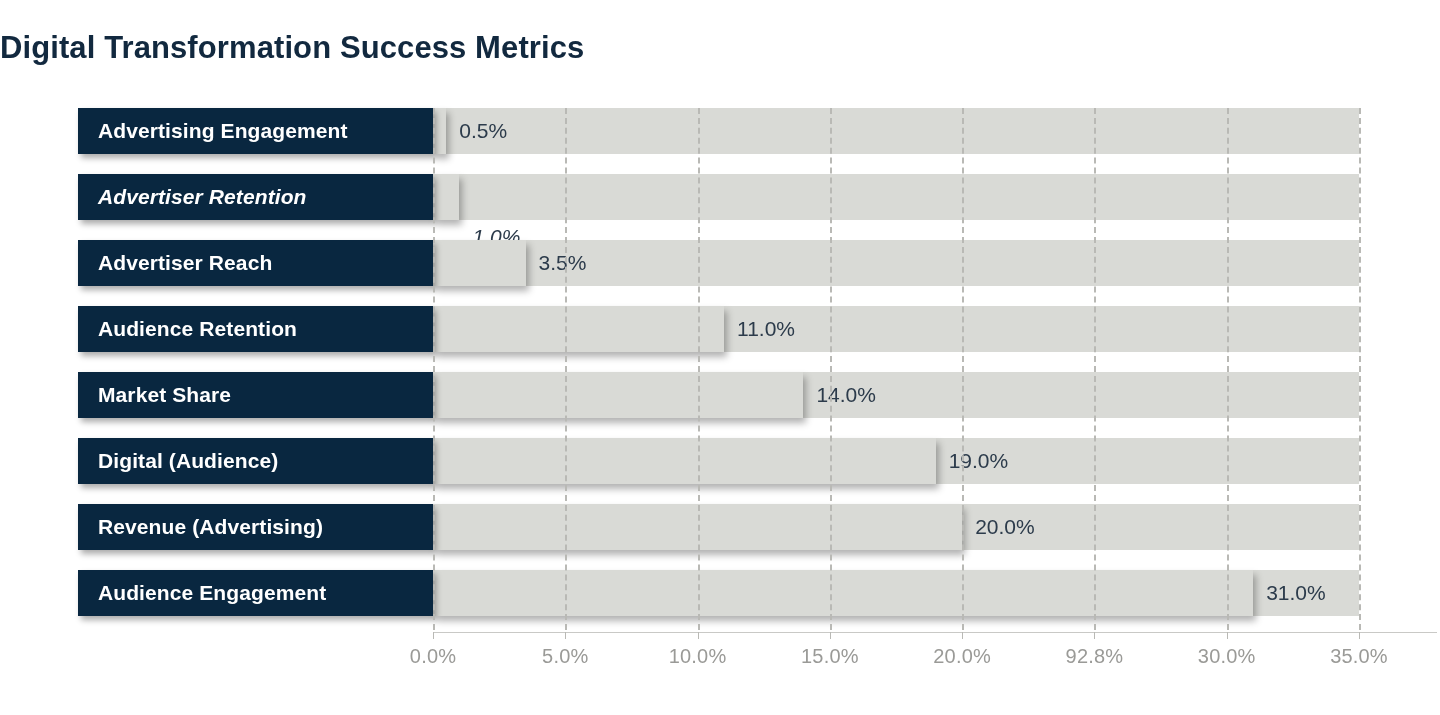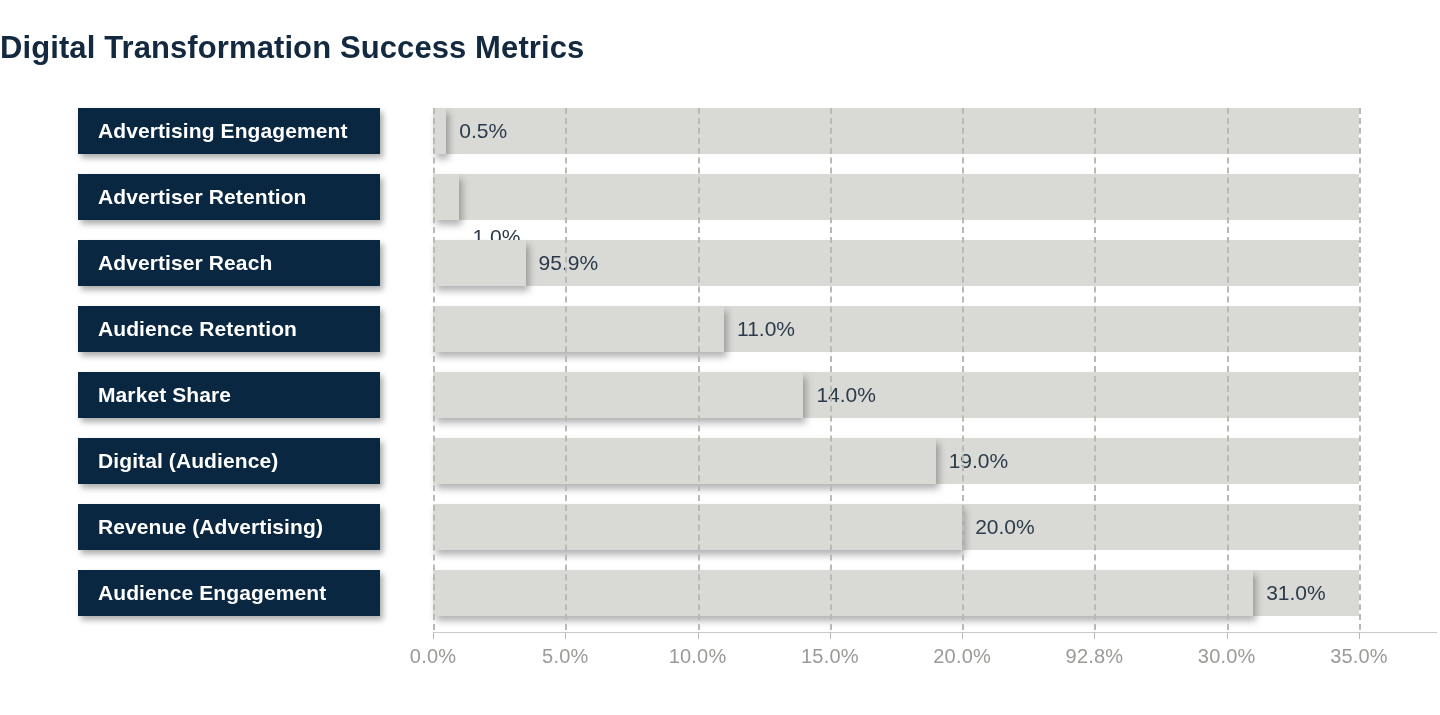--- a/index.html
+++ b/index.html
@@ -69,21 +69,21 @@
     width: 1281px;
     height: 46px;
     z-index: 2;
   }
 
   
   .cat-panel {
     position: absolute;
     left: 0;
     top: 0;
-    width: 302px;          
+    width: 355px;          
     height: 46px;
     background: #092740;
     box-shadow: 3px 4px 6px rgba(0,0,0,0.33);
     z-index: 4;
     box-sizing: border-box;
   }
   .cat-label {
     position: absolute;
     left: 20px;
     top: 0;
@@ -186,35 +186,35 @@
       </div>
 
   <div class="bar-row" style="top: 0px;">
         <div class="track"></div>
         <div class="bar-fill" style="width: 13.2286px;"></div>
         <div class="cat-panel">
           <span class="cat-label">Advertising Engagement</span>
         </div>
         <span class="value-label" style="left: 381.229px;">0.5%</span>
       </div>
-      <div class="bar-row" style="top: 66px;">
+      <div class="bar-row" style="top: 66px; font-style: italic;">
         <div class="track"></div>
         <div class="bar-fill" style="width: 26.4571px;"></div>
         <div class="cat-panel">
           <span class="cat-label">Advertiser Retention</span>
         </div>
         <span class="value-label" style="left: 394.457px; margin-top: 40px;">1.0%</span>
       </div>
       <div class="bar-row" style="top: 132px; text-align: center;">
         <div class="track"></div>
         <div class="bar-fill" style="width: 92.6px;"></div>
         <div class="cat-panel">
           <span class="cat-label">Advertiser Reach</span>
         </div>
-        <span class="value-label" style="left: 460.6px;">95.9%</span>
+        <span class="value-label" style="left: 460.6px;">3.5%</span>
       </div>
       <div class="bar-row" style="top: 198px;">
         <div class="track"></div>
         <div class="bar-fill" style="width: 291.029px;"></div>
         <div class="cat-panel">
           <span class="cat-label">Audience Retention</span>
         </div>
         <span class="value-label" style="left: 659.029px;">11.0%</span>
       </div>
       <div class="bar-row" style="top: 264px;">

